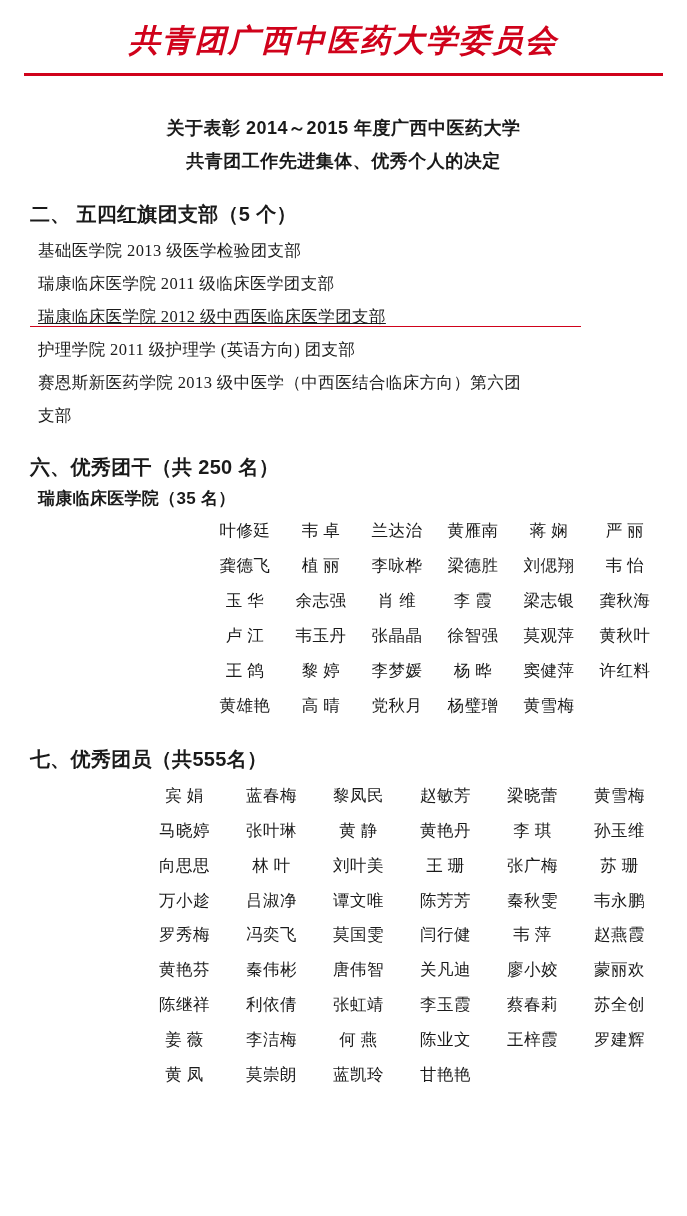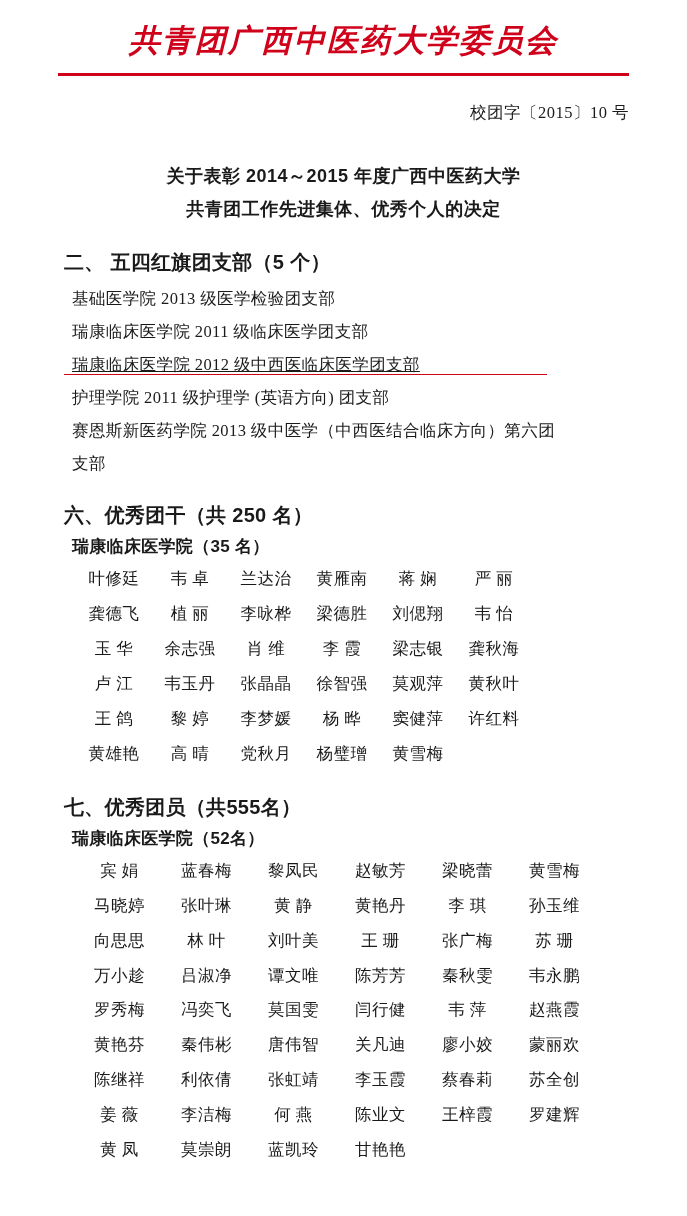--- a/index.html
+++ b/index.html
@@ -12,21 +12,21 @@
     height: 1216px;
     font-family: "Liberation Serif", "DejaVu Serif", serif;
     color: #1a1a1a;
     position: relative;
     overflow: hidden;
   }
   .page {
     width: 687px;
     height: 924px;
     box-sizing: border-box;
-    padding: 0 58px;
+    padding: 0 24px;
     position: relative;
   }
   .letterhead {
     text-align: center;
     padding-top: 22px;
   }
   .letterhead-title {
     font-family: "Liberation Sans", "DejaVu Sans", sans-serif;
     font-weight: bold;
     font-style: italic;
@@ -96,20 +96,21 @@
     background: #d0021b;
   }
   .name-grid {
     padding-left: 18px;
     margin-top: 4px;
   }
   .name-row {
     display: flex;
     font-size: 16.5px;
     line-height: 2.12;
+    justify-content: flex-end;
   }
   .name-cell {
     width: 76px;
     text-align: center;
     white-space: nowrap;
     letter-spacing: 0.5px;
   }
   .name-grid.wide .name-cell {
     width: 87px;
   }
@@ -117,21 +118,20 @@
 </head>
 <body>
 
 <div class="page">
 
   <div class="letterhead">
     <div class="letterhead-title">共青团广西中医药大学委员会</div>
     <div class="letterhead-rule"></div>
   </div>
 
-  <div class="doc-number">校团字〔2015〕10 号</div>
 
   <div class="doc-title">
     <div>关于表彰 2014～2015 年度广西中医药大学</div>
     <div>共青团工作先进集体、优秀个人的决定</div>
   </div>
 
   <div>
     <div class="section-heading">二、 五四红旗团支部（5 个）</div>
     <div class="list-line">基础医学院 2013 级医学检验团支部</div>
     <div class="list-line">瑞康临床医学院 2011 级临床医学团支部</div>
@@ -191,21 +191,20 @@
         <span class="name-cell">党秋月</span>
         <span class="name-cell">杨璧璔</span>
         <span class="name-cell">黄雪梅</span>
         <span class="name-cell"></span>
       </div>
     </div>
   </div>
 
   <div>
     <div class="section-heading">七、优秀团员（共555名）</div>
-    <div class="sub-heading">瑞康临床医学院（52名）</div>
     <div class="name-grid wide">
       <div class="name-row">
         <span class="name-cell">宾 娟</span>
         <span class="name-cell">蓝春梅</span>
         <span class="name-cell">黎凤民</span>
         <span class="name-cell">赵敏芳</span>
         <span class="name-cell">梁晓蕾</span>
         <span class="name-cell">黄雪梅</span>
       </div>
       <div class="name-row">

